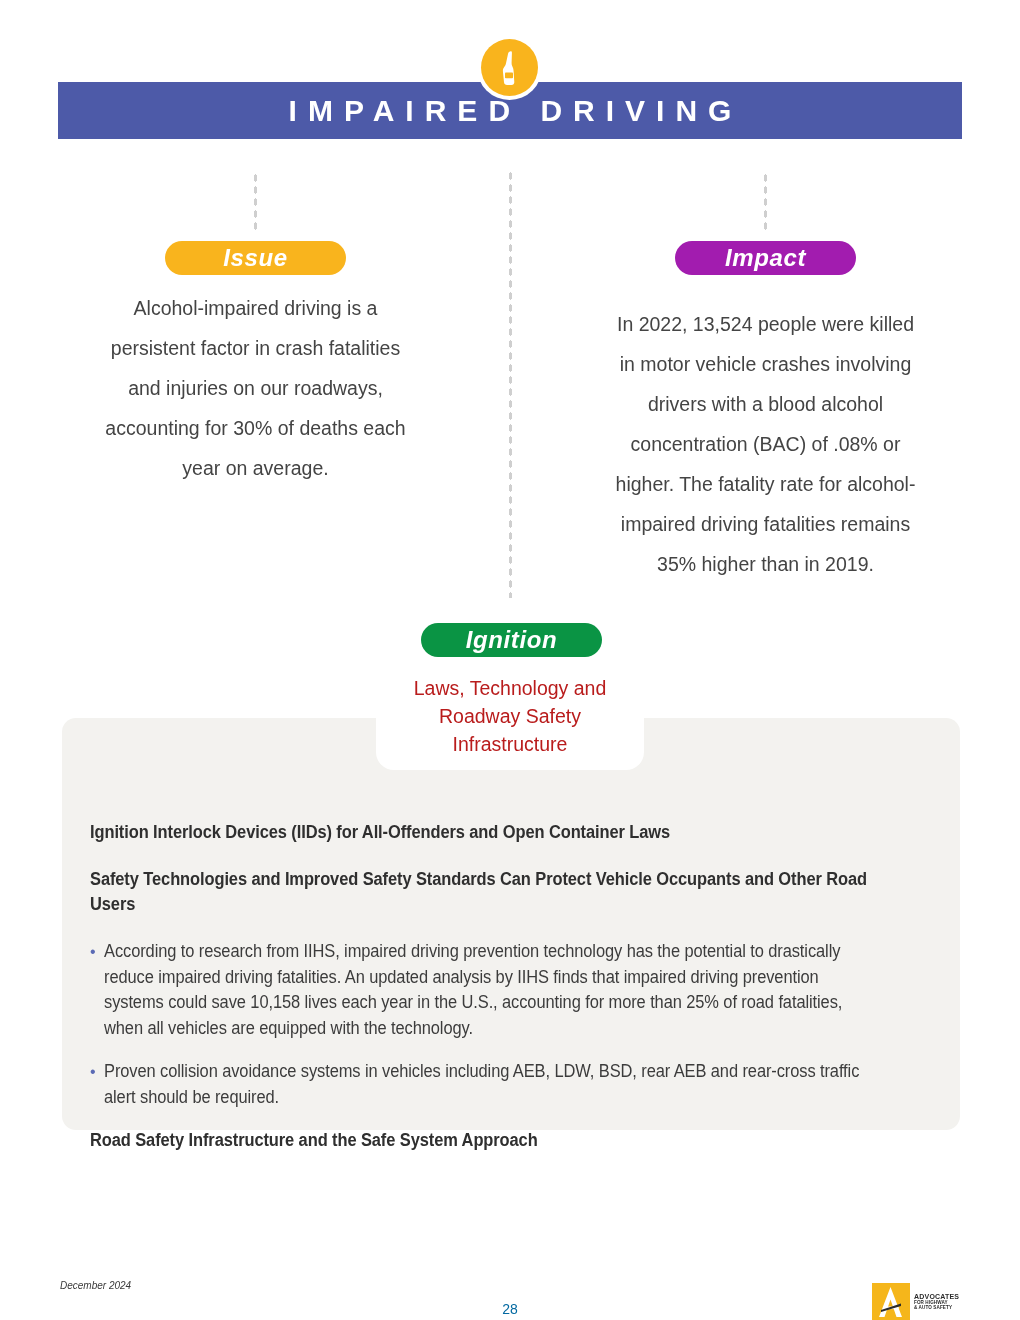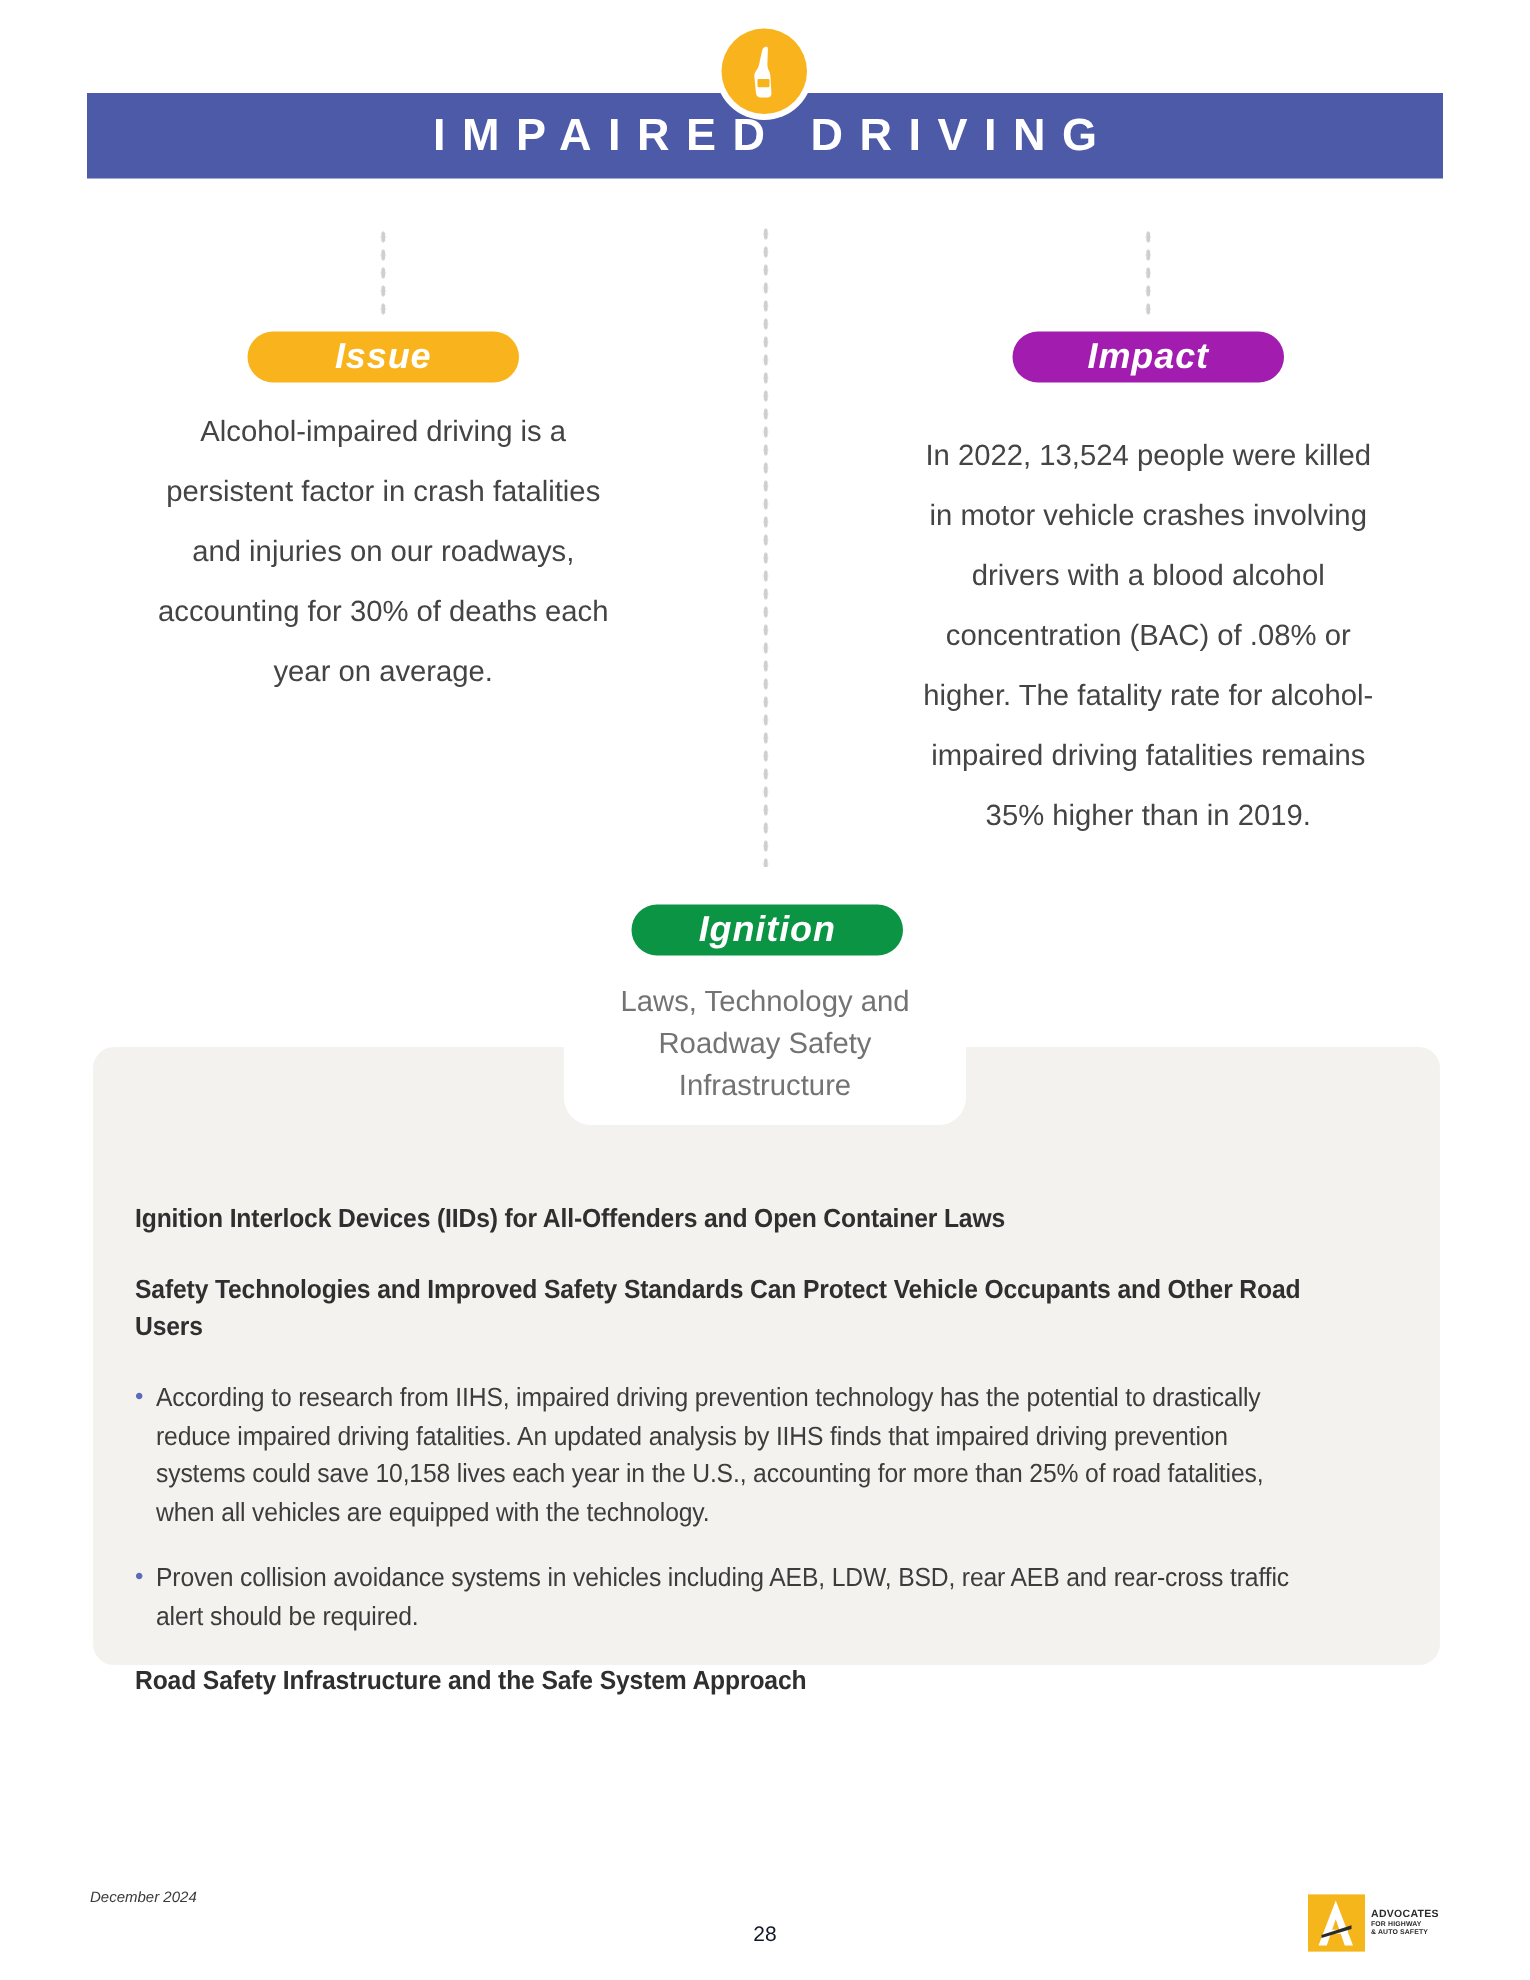--- a/index.html
+++ b/index.html
@@ -16,20 +16,21 @@
     color: #3b3b3b;
     overflow: hidden;
   }
 
   
   .page {
     position: absolute;
     inset: 0;
     width: 1020px;
     height: 928px;
+    margin-top: 20px;
   }
 
   
   .header-band {
     position: absolute;
     left: 58px;
     top: 62px;
     width: 904px;
     height: 57px;
     background: #4d5aa8;
@@ -114,21 +115,21 @@
     z-index: 3;
   }
   .blurb-solutions {
     position: absolute;
     left: 381px;
     top: 654px;
     width: 258px;
     text-align: center;
     font-size: 19.5px;
     line-height: 28px;
-    color: #737373;
+    color: #b91c1c;
     z-index: 4;
   }
 
   
   .panel {
     position: absolute;
     left: 62px;
     top: 698px;
     width: 898px;
     height: 412px;
@@ -186,21 +187,21 @@
     font-style: italic;
     color: #3a3a3a;
   }
   .footer-page {
     position: absolute;
     left: 0;
     top: 1281px;
     width: 1020px;
     text-align: center;
     font-size: 14px;
-    color: #0f172a;
+    color: #0369a1;
   }
   .footer-logo {
     position: absolute;
     left: 872px;
     top: 1262px;
     width: 96px;
     height: 40px;
     display: flex;
     align-items: center;
     gap: 4px;

